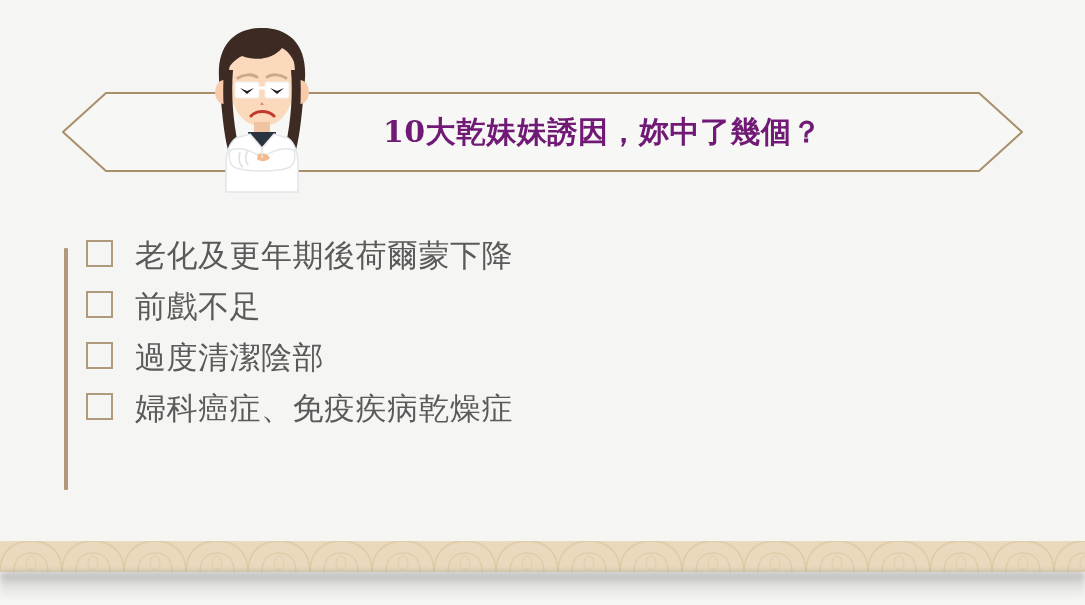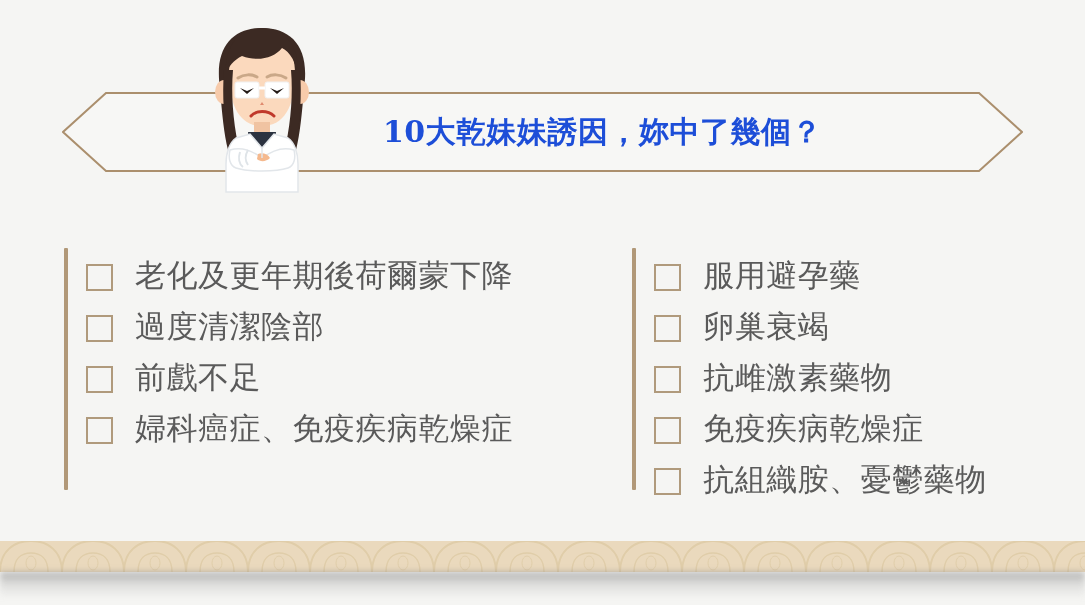--- a/index.html
+++ b/index.html
@@ -47,21 +47,21 @@
     height: 80px;
     display: flex;
     align-items: center;
     justify-content: center;
     padding-left: 120px;
     box-sizing: border-box;
     font-family: "DejaVu Serif", "Liberation Serif", serif;
     font-size: 30px;
     font-weight: 700;
     letter-spacing: 0.5px;
-    color: #1d4ed8;
+    color: #701a75;
     white-space: nowrap;
   }
 
   
   .character {
     position: absolute;
     left: 196px;
     top: 18px;
     width: 132px;
     height: 182px;
@@ -93,21 +93,21 @@
     left: 0;
     top: 8px;
     bottom: 8px;
     width: 4px;
     background: #b19878;
     border-radius: 1px;
   }
 
   .item {
     display: flex;
-    align-items: flex-end;
+    align-items: flex-start;
     height: 51px;
   }
   .checkbox {
     flex: 0 0 auto;
     width: 27px;
     height: 27px;
     border: 2px solid #b09a7c;
     background: transparent;
     box-sizing: border-box;
     margin-right: 22px;
@@ -230,56 +230,32 @@
 
     <div class="col col-left">
       <div class="col-rule"></div>
 
       <div class="item">
         <span class="checkbox"></span>
         <span class="item-label">老化及更年期後荷爾蒙下降</span>
       </div>
       <div class="item">
         <span class="checkbox"></span>
+        <span class="item-label">前戲不足</span>
+      </div>
+      <div class="item">
+        <span class="checkbox"></span>
         <span class="item-label">過度清潔陰部</span>
       </div>
       <div class="item">
         <span class="checkbox"></span>
-        <span class="item-label">前戲不足</span>
-      </div>
-      <div class="item">
-        <span class="checkbox"></span>
         <span class="item-label">婦科癌症、免疫疾病乾燥症</span>
       </div>
     </div>
 
-    <div class="col col-right">
-      <div class="col-rule"></div>
-
-      <div class="item">
-        <span class="checkbox"></span>
-        <span class="item-label">服用避孕藥</span>
-      </div>
-      <div class="item">
-        <span class="checkbox"></span>
-        <span class="item-label">卵巢衰竭</span>
-      </div>
-      <div class="item">
-        <span class="checkbox"></span>
-        <span class="item-label">抗雌激素藥物</span>
-      </div>
-      <div class="item">
-        <span class="checkbox"></span>
-        <span class="item-label">免疫疾病乾燥症</span>
-      </div>
-      <div class="item">
-        <span class="checkbox"></span>
-        <span class="item-label">抗組織胺、憂鬱藥物</span>
-      </div>
-    </div>
 
   </div>
 
   <div class="bottom-area">
     <div class="bottom-white"></div>
     <div class="bottom-band">
       <svg viewBox="0 0 1085 31" preserveAspectRatio="none">
         <defs>
           <pattern id="arches" x="0" y="0" width="62" height="31" patternUnits="userSpaceOnUse">
             <path d="M0 31 C0 10 14 0 31 0 C48 0 62 10 62 31" fill="none" stroke="#e0cda9" stroke-width="2"></path>

